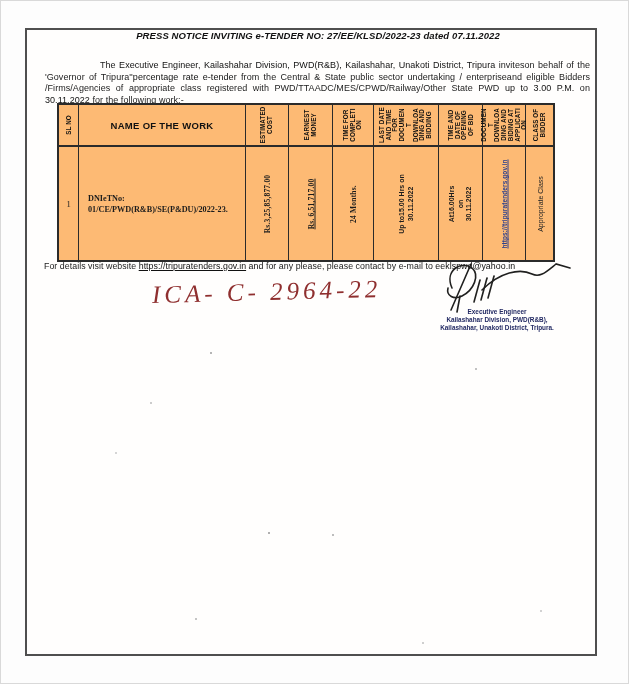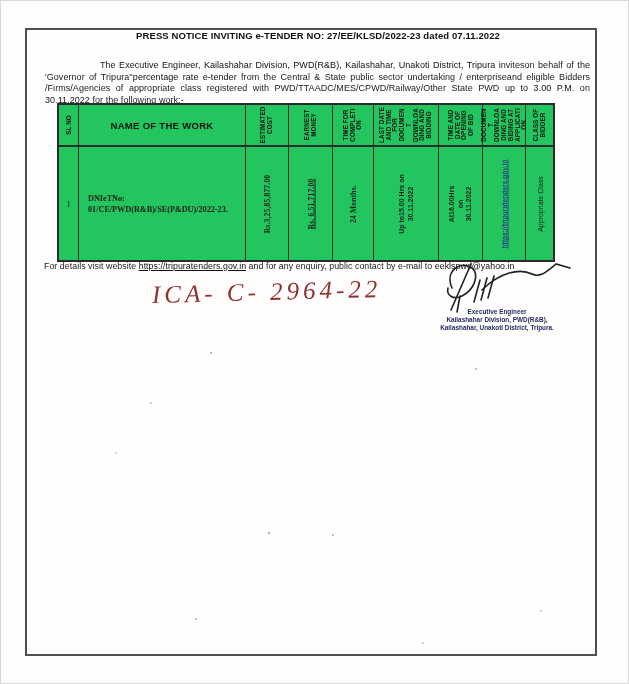--- a/index.html
+++ b/index.html
@@ -7,34 +7,34 @@
     width:629px;height:684px;position:relative;background:#fdfdfd;
     font-family:"Liberation Sans",sans-serif;color:#1a1a1a;overflow:hidden;
     box-shadow:inset 0 0 0 1px #d9d9d9;
   }
   .frame{
     position:absolute;left:25px;top:28px;width:568px;height:624px;
     border:2px solid #4f4f4f;background:#fffefd;
   }
   .title{
     position:absolute;left:45px;top:30px;width:546px;text-align:center;
-    font-size:9.5px;font-weight:bold;letter-spacing:.1px;color:#111;
+    font-size:9.5px;font-weight:bold;letter-spacing:.1px;color:#111;font-style:italic;
   }
   .intro{
     position:absolute;left:45px;top:51px;width:545px;
     font-size:9px;line-height:11.6px;text-align:justify;color:#222;
     text-indent:55px;letter-spacing:.05px;
   }
   .b{font-weight:normal;color:#111;}
   .tender-table{
     position:absolute;left:57px;top:103px;
     display:grid;
     grid-template-columns:20px 167px 43px 44px 41px 65px 44px 43px 27px;
     grid-template-rows:42px 113px;
-    border:2px solid #2b2b2b;background:#22c55e;
+    border:2px solid #2b2b2b;background:#fdba74;
   }
   .cell{position:relative;border-right:1px solid #2b2b2b;}
   .cell.last{border-right:none;}
   .th{border-bottom:2px solid #2b2b2b;}
   .rot{
     position:absolute;top:50%;left:50%;
     transform:translate(-50%,-50%) rotate(-90deg);
     width:max-content;white-space:pre-line;text-align:center;
   }
   .hrot{font-size:6.3px;font-weight:bold;line-height:6.7px;color:#111;letter-spacing:.1px;}
@@ -160,21 +160,21 @@
 30.11.2022</div>
     </div>
   <div class="cell">
       <div class="rot portal u">https://tripuratenders.gov.in</div>
     </div>
   <div class="cell last">
       <div class="rot classcol">Appropriate Class</div>
     </div>
 </div>
 
-<div class="footer"><span>For details visit website </span><span class="b u">https://tripuratenders.gov.in</span><span class="b">  and</span><span> for any enquiry, public contact by e-mail to </span><span class="b">eeklspwd@yahoo.in</span></div>
+<div class="footer"><span>For details visit website </span><span class="b u">https://tripuratenders.gov.in</span><span class="b">  and</span><span> for any please, please contact by e-mail to </span><span class="b">eeklspwd@yahoo.in</span></div>
 
 <div class="handwriting">ICA- C- 2964-22</div>
 
 <svg class="sign-svg" width="152" height="56" viewBox="0 0 152 56">
   <g fill="none" stroke="#20201f" stroke-width="1.6" stroke-linecap="round">
     <path d="M28,30 C20,12 38,2 48,10 C56,17 50,32 38,38 C30,42 22,38 24,30"></path>
     <path d="M47,6 L27,52"></path>
     <path d="M56,22 L50,44"></path>
     <path d="M63,20 L57,42"></path>
     <path d="M70,18 L64,40"></path>

